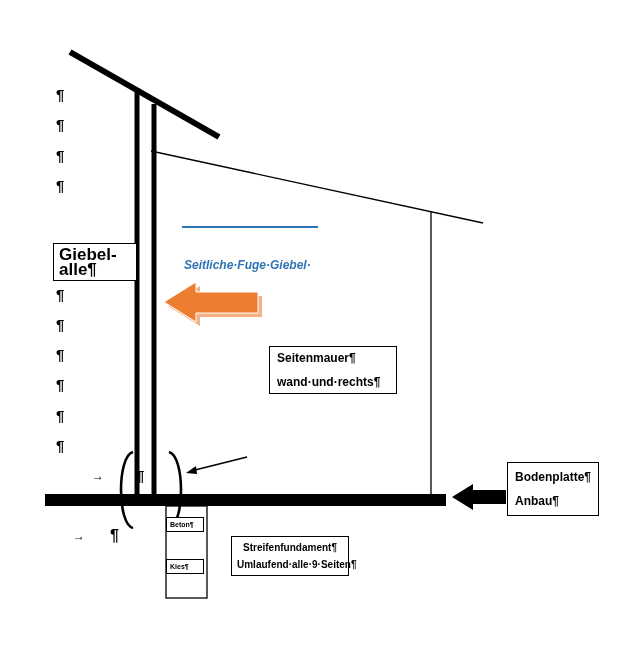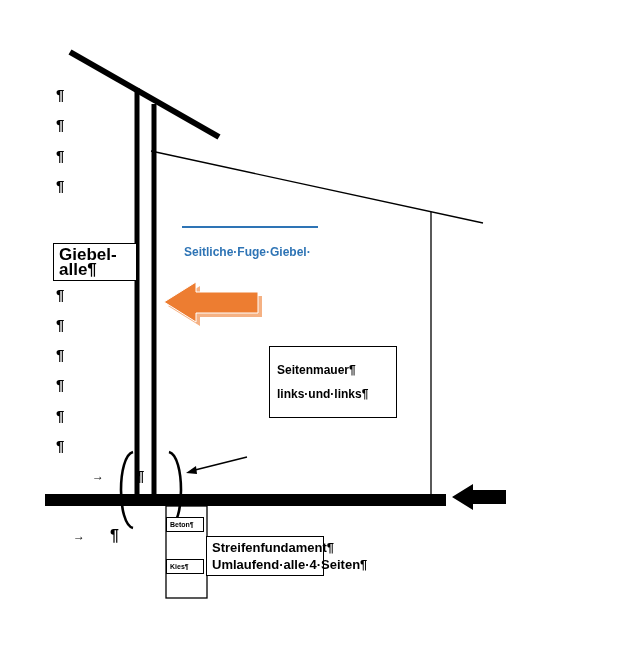--- a/index.html
+++ b/index.html
@@ -38,35 +38,36 @@
     background: #fff;
     color: #000;
     font-weight: bold;
   }
   .box .line { white-space: nowrap; }
 
   .giebelwand-box { left: 53px; top: 243px; width: 72px; padding: 3px 5px; font-size: 17px; line-height: 15px; }
 
   .fuge-caption {
     position: absolute;
-    left: 184px; top: 244px;
+    left: 184px; top: 257px;
     color: var(--blue, #2E74B5);
     font-weight: bold;
+    font-style: italic;
     font-size: 12px;
     line-height: 17px;
     white-space: nowrap;
   }
 
-  .seitenmauer-box { left: 269px; top: 346px; width: 112px; padding: 16px 7px; font-size: 12px; line-height: 14px; }
+  .seitenmauer-box { left: 269px; top: 346px; width: 112px; padding: 4px 7px; font-size: 12px; line-height: 14px; }
   .seitenmauer-box .l2 { margin-top: 10px; }
 
   .bodenplatte-box { left: 507px; top: 462px; width: 76px; padding: 7px 7px; font-size: 12px; line-height: 14px; }
   .bodenplatte-box .l2 { margin-top: 10px; }
 
-  .streifen-box { left: 206px; top: 536px; width: 106px; padding: 5px 5px; font-size: 13px; line-height: 11px; }
+  .streifen-box { left: 231px; top: 536px; width: 106px; padding: 5px 5px; font-size: 10px; line-height: 11px; text-align: center; }
   .streifen-box .l2 { margin-top: 6px; }
 
   .beton-box { left: 166px; top: 517px; width: 30px; padding: 2px 3px; font-size: 7px; line-height: 9px; }
   .kies-box  { left: 166px; top: 559px; width: 30px; padding: 2px 3px; font-size: 7px; line-height: 9px; }
 </style>
 </head>
 <body>
 
 <div class="canvas">
 
@@ -121,27 +122,31 @@
     <div class="line">Giebel-</div>
     <div class="line">alle¶</div>
   </div>
 
   <div class="fuge-caption">
     <div class="line">Seitliche·Fuge·Giebel·</div>
   </div>
 
   <div class="box seitenmauer-box">
     <div class="line">Seitenmauer¶</div>
-    <div class="line l2">links·und·links¶</div>
+    <div class="line l2">wand·und·rechts¶</div>
   </div>
 
+  <div class="box bodenplatte-box">
+    <div class="line">Bodenplatte¶</div>
+    <div class="line l2">Anbau¶</div>
+  </div>
 
   <div class="box streifen-box">
     <div class="line">Streifenfundament¶</div>
-    <div class="line l2">Umlaufend·alle·4·Seiten¶</div>
+    <div class="line l2">Umlaufend·alle·9·Seiten¶</div>
   </div>
 
   <div class="box beton-box">
     <div class="line">Beton¶</div>
   </div>
   <div class="box kies-box">
     <div class="line">Kies¶</div>
   </div>
 
 </div>

